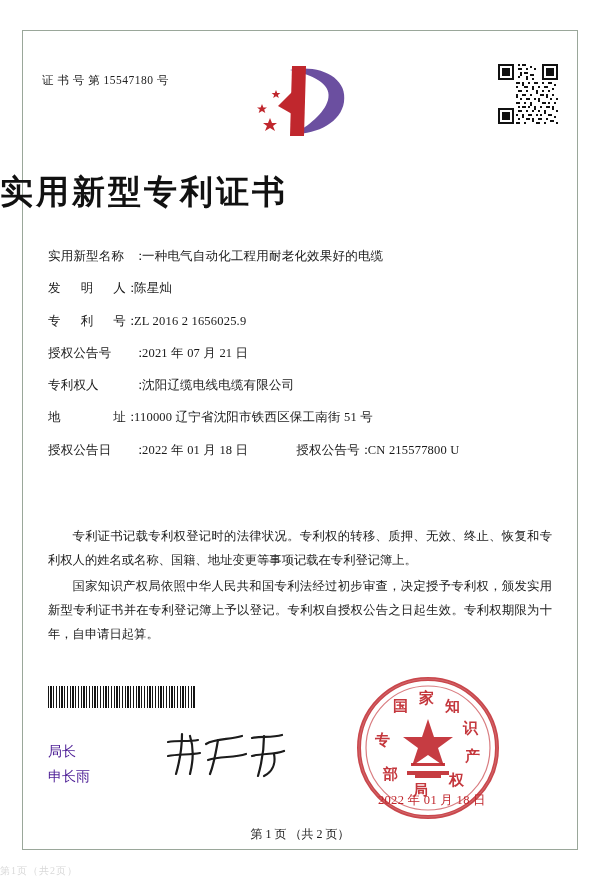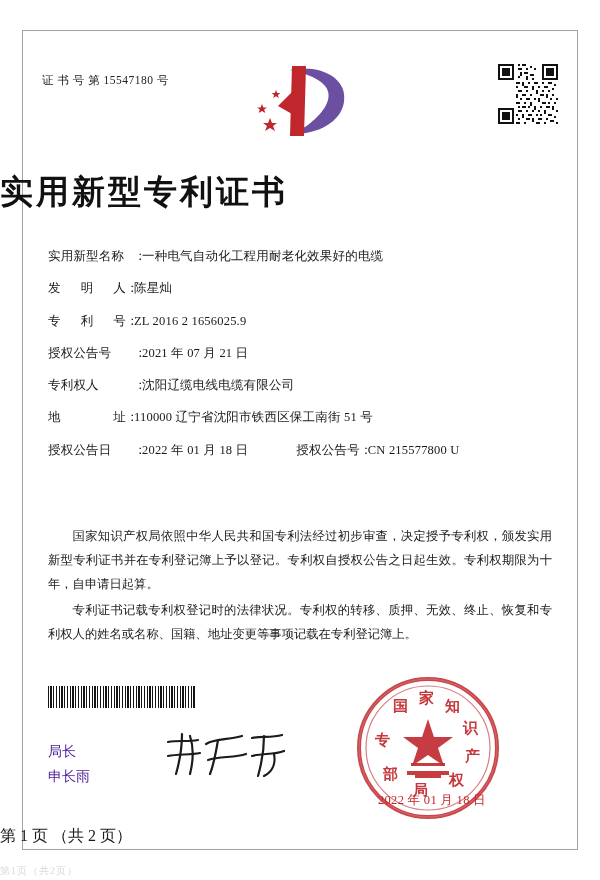--- a/index.html
+++ b/index.html
@@ -176,22 +176,22 @@
     color: #c0272d;
     letter-spacing: 0.3px;
     white-space: nowrap;
   }
   
   .page-footer {
     position: absolute;
     left: 0;
     right: 0;
     top: 826px;
-    text-align: left;
-    font-size: 16px;
+    text-align: center;
+    font-size: 12px;
     color: #1a1a1a;
   }
   .below-frame {
     position: absolute;
     left: 0;
     right: 0;
     top: 864px;
     text-align: left;
     font-size: 10px;
     color: #d9d9d9;
@@ -367,22 +367,22 @@
       <span class="right-group">
         <span class="field-label">授权公告号</span>
         <span class="field-colon">：</span>
         <span class="field-value">CN 215577800 U</span>
       </span>
     </div>
 
   </div>
 
   <div class="paras">
+    <p>专利证书记载专利权登记时的法律状况。专利权的转移、质押、无效、终止、恢复和专利权人的姓名或名称、国籍、地址变更等事项记载在专利登记簿上。</p>
     <p>国家知识产权局依照中华人民共和国专利法经过初步审查，决定授予专利权，颁发实用新型专利证书并在专利登记簿上予以登记。专利权自授权公告之日起生效。专利权期限为十年，自申请日起算。</p>
-    <p>专利证书记载专利权登记时的法律状况。专利权的转移、质押、无效、终止、恢复和专利权人的姓名或名称、国籍、地址变更等事项记载在专利登记簿上。</p>
   </div>
 
   <div class="barcode"></div>
 
   <div class="sign-block">
     <div>局长</div>
     <div>申长雨</div>
   </div>
 
   <div class="signature">

